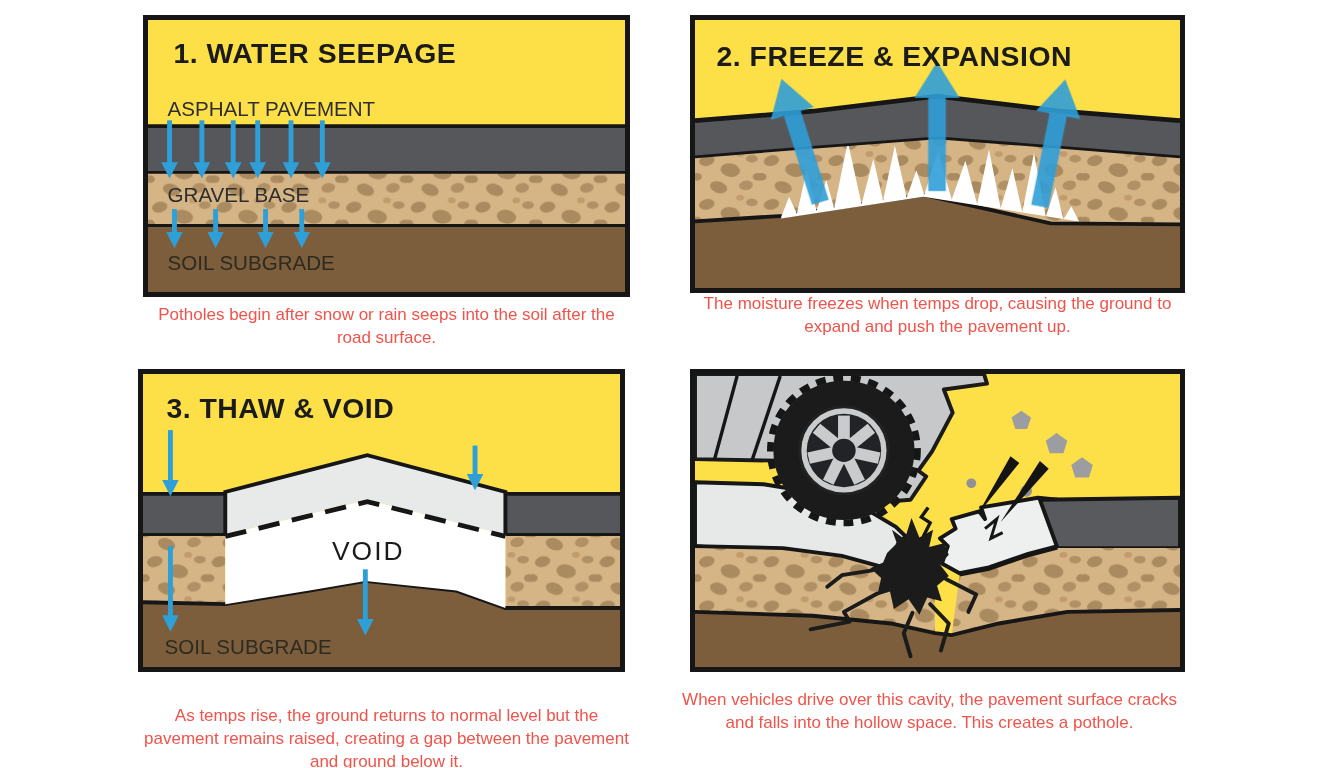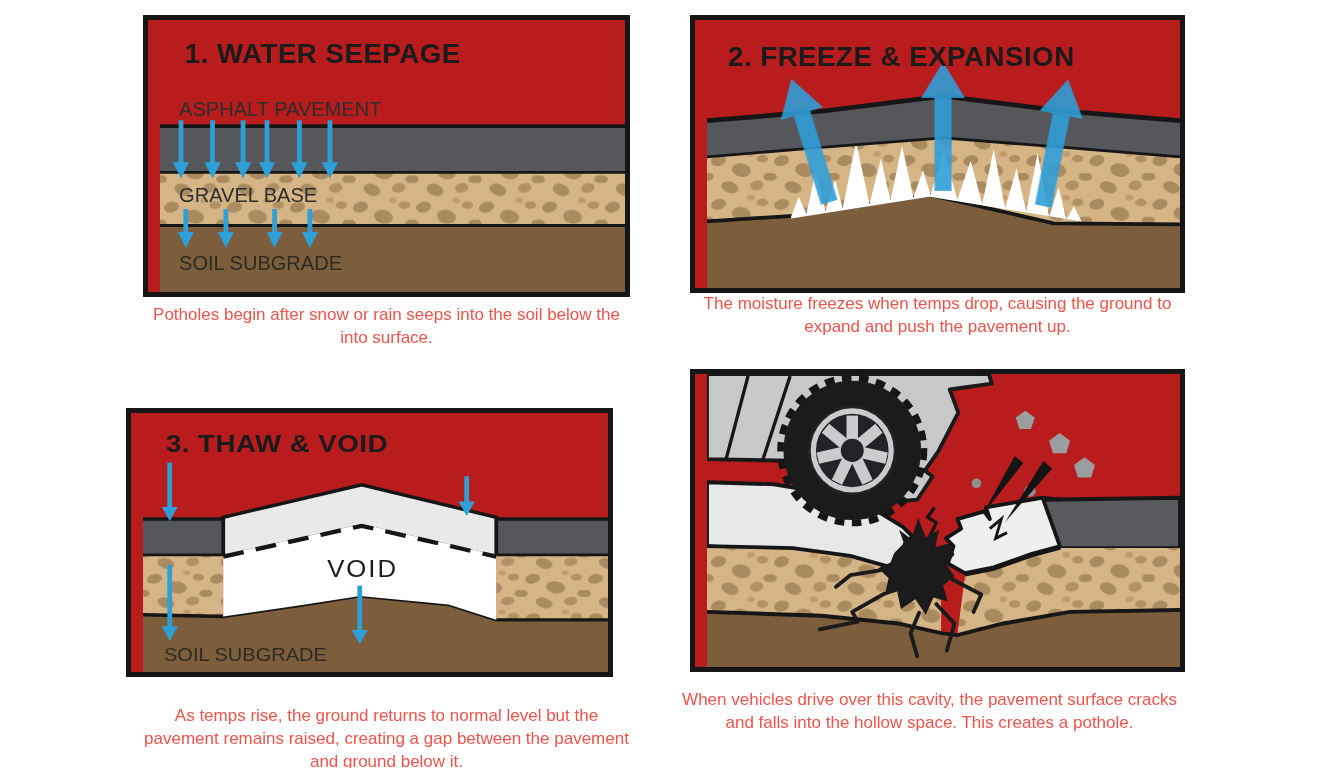--- a/index.html
+++ b/index.html
@@ -1,21 +1,21 @@
 <!DOCTYPE html>
 <html><head>
 <meta charset="utf-8">
 <style>
   html,body{margin:0;padding:0;}
   body{
     width:1344px;height:768px;position:relative;background:#ffffff;
     font-family:"Liberation Sans", sans-serif;overflow:hidden;
   }
   .panel{
-    position:absolute;box-sizing:border-box;border:5px solid #161616;background:#b91c1c;padding-left:12px;
+    position:absolute;box-sizing:border-box;border:5px solid #161616;background:#fde047;
   }
   .panel svg{display:block;width:100%;height:100%;}
   .caption{
     position:absolute;color:#ef544b;font-size:17px;line-height:23px;
     text-align:center;font-weight:400;
   }
   svg text{font-family:"Liberation Sans", sans-serif;}
   .ptitle{font-size:29px;font-weight:700;fill:#1b1b1b;letter-spacing:.5px;}
   .layerlabel{font-size:21px;fill:#2e2e2e;}
   .soillabel{font-size:21px;fill:#2e2a20;}
@@ -70,21 +70,21 @@
       <line class="thin-arrow" x1="120" y1="196" x2="120" y2="222"></line>
       <line class="thin-arrow" x1="157" y1="196" x2="157" y2="222"></line>
     </g>
 
     <text x="26" y="45" class="ptitle">1. WATER SEEPAGE</text>
     <text x="20" y="100" class="layerlabel">ASPHALT PAVEMENT</text>
     <text x="20" y="189" class="layerlabel">GRAVEL BASE</text>
     <text x="20" y="259" class="soillabel">SOIL SUBGRADE</text>
   </svg>
 </div>
-<div class="caption" style="left:143px;top:303px;width:487px;">Potholes begin after snow or rain seeps into the soil below the into surface.</div>
+<div class="caption" style="left:143px;top:303px;width:487px;">Potholes begin after snow or rain seeps into the soil after the road surface.</div>
 
 <div class="panel" style="left:690px;top:15px;width:495px;height:278px;">
   <svg viewBox="0 0 495 282" preserveAspectRatio="none">
     <defs>
       <g id="bigUp">
           <polygon points="-9,0 -9,-98 -23,-98 0,-136 23,-98 9,-98 9,0"></polygon>
         </g>
     </defs>
 
     <polygon points="0,212 90,206 233,184 363,214 495,215 495,282 0,282" fill="#7c5e3d"></polygon>
@@ -101,21 +101,21 @@
     <g fill="#2f9fd8" opacity="0.9">
       <use href="#bigUp" transform="translate(128,192) rotate(-17)"></use>
       <use href="#bigUp" transform="translate(247,180)"></use>
       <use href="#bigUp" transform="translate(352,196) rotate(11)"></use>
     </g>
     <text x="22" y="48" class="ptitle">2. FREEZE &amp; EXPANSION</text>
   </svg>
 </div>
 <div class="caption" style="left:690px;top:292px;width:495px;">The moisture freezes when temps drop, causing the ground to expand and push the pavement up.</div>
 
-<div class="panel" style="left:126px;top:369px;width:487px;height:269px;margin-top:39px;">
+<div class="panel" style="left:138px;top:369px;width:487px;height:303px;">
   <svg viewBox="0 0 487 303" preserveAspectRatio="none">
 
     <rect x="0" y="124" width="84" height="42" fill="#56575b"></rect>
     <rect x="370" y="124" width="117" height="42" fill="#56575b"></rect>
     <line x1="0" y1="124" x2="84" y2="124" class="ink" stroke-width="4"></line>
     <line x1="370" y1="124" x2="487" y2="124" class="ink" stroke-width="4"></line>
 
     <rect x="0" y="166" width="84" height="70" fill="url(#pebblePat)"></rect>
     <rect x="370" y="166" width="117" height="76" fill="url(#pebblePat)"></rect>
     <line x1="0" y1="166" x2="84" y2="166" class="ink" stroke-width="3"></line>

